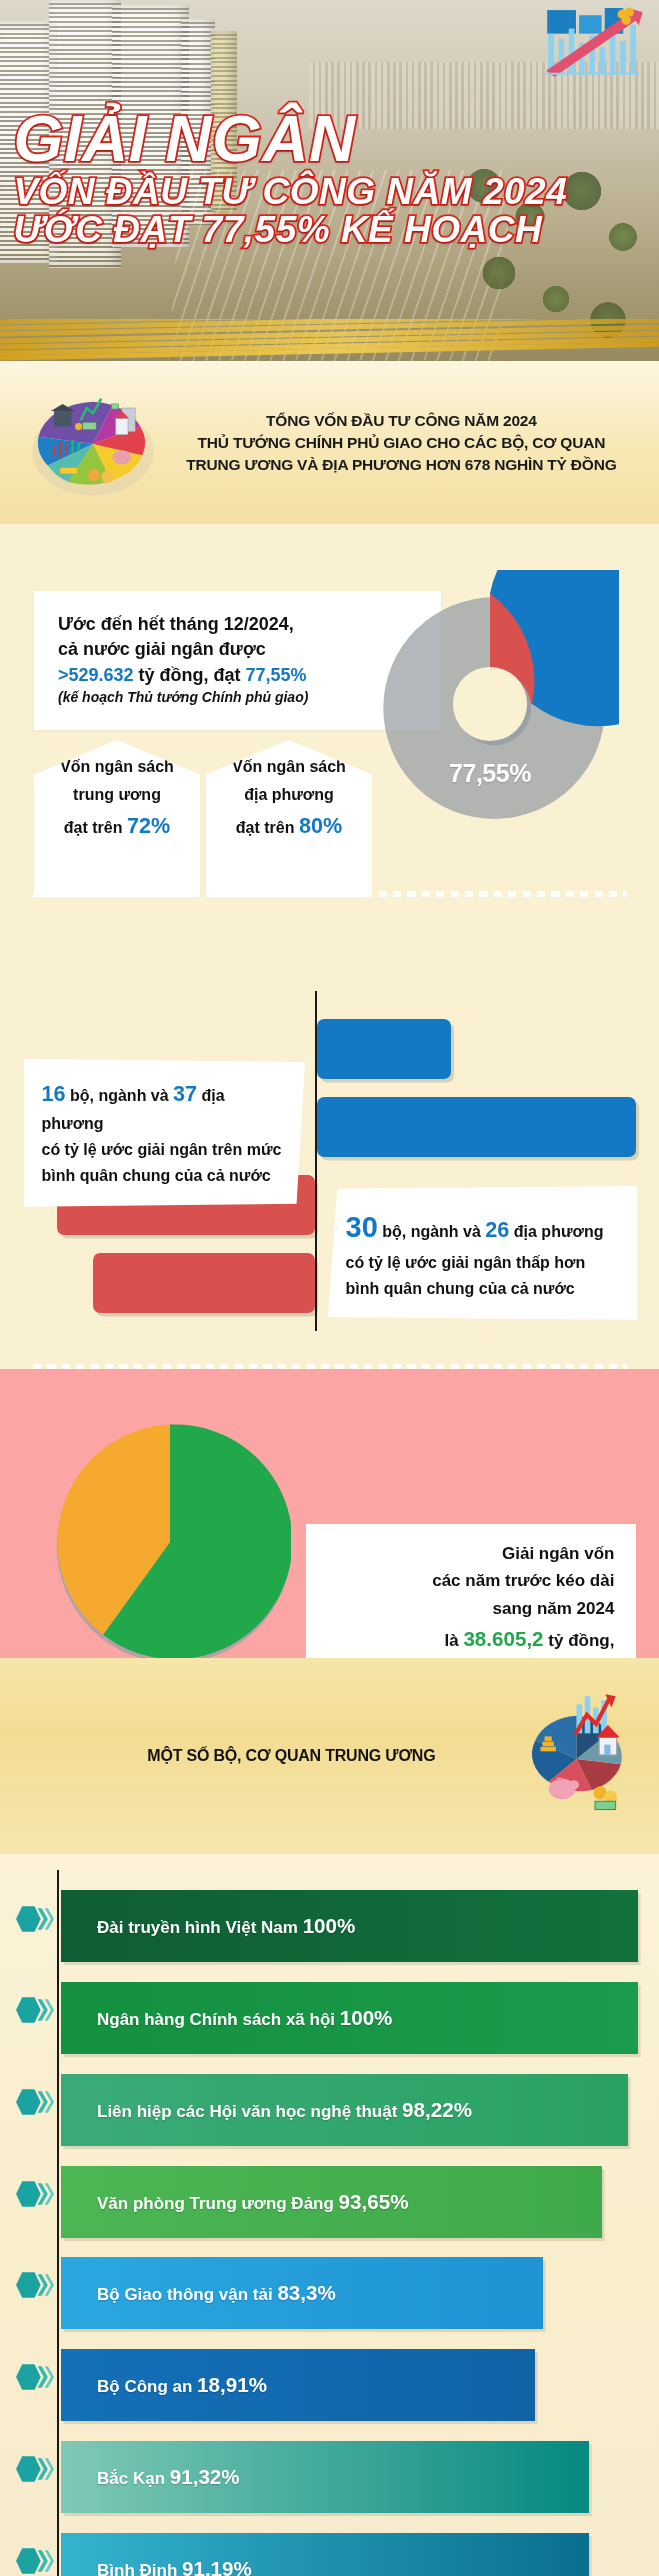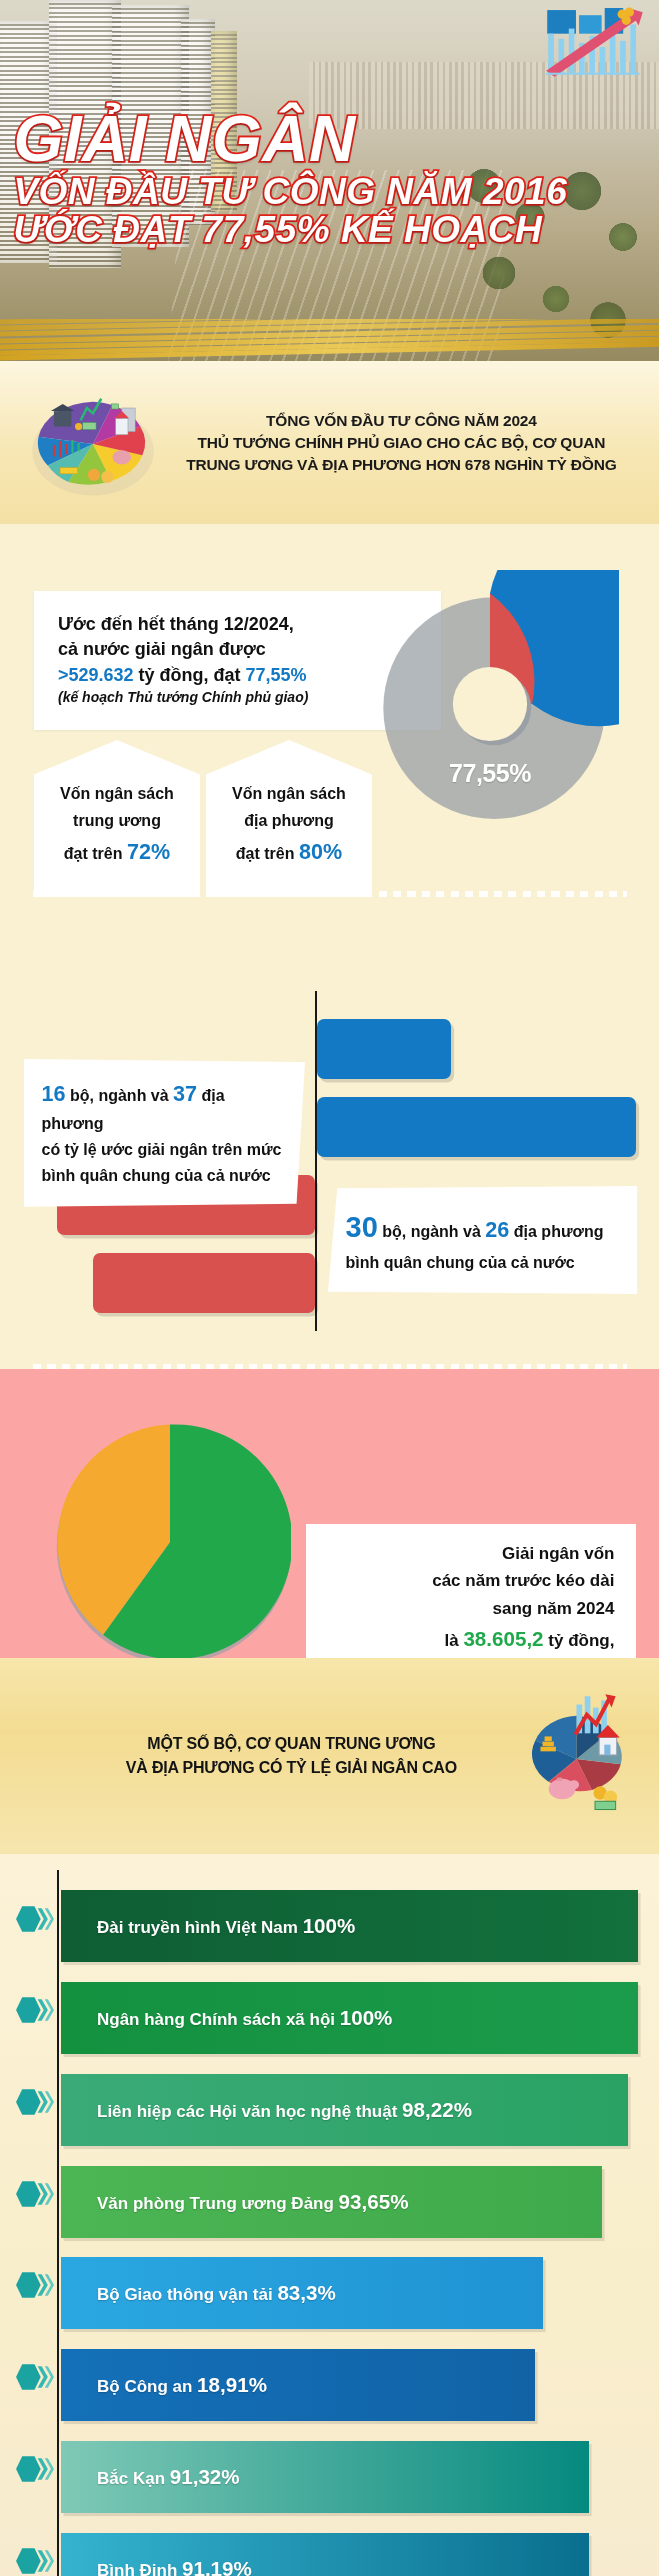--- a/index.html
+++ b/index.html
@@ -145,21 +145,21 @@
     box-shadow:0 1px 3.1px rgba(0,0,0,.06);
   }
   .c1 { left:34px; top:67px; width:407px; height:139px; padding:20.6px 24px; }
   .c1 p { font-weight:900; font-size:18px; line-height:1.42; color:#111; }
   .blue-num { color:#1379c4; }
   .c1 .note { font-size:14px; font-style:italic; font-weight:800; }
 
   .chev {
     position:absolute; background:#ffffff; width:166px; height:157px;
     clip-path: polygon(0 22%, 50% 0, 100% 22%, 100% 100%, 0 100%);
-    display:flex; align-items:center; justify-content:center; text-align:center;
+    display:flex; justify-content:center; text-align:center;
   }
   .chev p { font-weight:900; font-size:16px; line-height:1.7; color:#111; padding-top:13.4px;}
   .cv1 { left:34px; top:216px; }
   .cv2 { left:206px; top:216px; }
 
   .donut-wrap { position:absolute; left:361px; top:46px; width:258px; height:268px; }
 
   .donut-label {
     position:absolute; left:50%; top:189px; transform:translateX(-50%);
     color:#fff; font-weight:900; font-size:25px; letter-spacing:-0.5px;
@@ -294,21 +294,21 @@
           <circle cx="150" cy="14" r="9"></circle>
             <circle cx="164" cy="10" r="9"></circle>
             <circle cx="158" cy="26" r="9"></circle>
         </g>
         <rect x="2" y="128" width="182" height="4" fill="#8ed0f0"></rect>
       </svg>
     </div>
 
     <div class="hero-title">
       <div class="tline l1">GIẢI NGÂN</div>
-      <div class="tline l2">VỐN ĐẦU TƯ CÔNG NĂM 2016</div>
+      <div class="tline l2">VỐN ĐẦU TƯ CÔNG NĂM 2024</div>
       <div class="tline l3">ƯỚC ĐẠT 77,55% KẾ HOẠCH</div>
     </div>
 
     <div class="gold-band" id="goldband">
         <div class="s" style="top: 1px; transform: rotate(-1.2deg); opacity: 0.75;"></div>
         <div class="s" style="top: 7.2px; transform: rotate(-1.2deg); opacity: 0.78;"></div>
         <div class="s" style="top: 13.4px; transform: rotate(-1.2deg); opacity: 0.81;"></div>
         <div class="s" style="top: 19.6px; transform: rotate(-1.2deg); opacity: 0.84;"></div>
         <div class="s" style="top: 26px; transform: rotate(-1.2deg); opacity: 0.87;"></div>
         <div class="s" style="top: 32px; transform: rotate(-1.2deg); opacity: 0.9;"></div>
@@ -420,20 +420,21 @@
         <span class="blue-num" style="font-size:21.6px">16</span><span> bộ, ngành và </span><span class="blue-num" style="font-size:21.6px">37</span><span> địa phương</span>
       </p>
       <p>có tỷ lệ ước giải ngân trên mức</p>
       <p>bình quân chung của cả nước</p>
     </div>
 
     <div class="note-box nb-right">
       <p>
         <span class="blue-num" style="font-size:29px">30</span><span> bộ, ngành và </span><span class="blue-num" style="font-size:21.6px">26</span><span> địa phương</span>
       </p>
+      <p>có tỷ lệ ước giải ngân thấp hơn</p>
       <p>bình quân chung của cả nước</p>
     </div>
 
     <div class="dash" style="top:448px"></div>
   </div>
 
   <div class="sec-pie">
     <div class="pie-wrap">
       <svg viewBox="0 0 470 470" width="242" height="242">
         <circle cx="243" cy="243" r="228" fill="#9aa0a6" opacity=".7"></circle>
@@ -451,21 +452,20 @@
       </p>
       <p>
         <span>đạt </span><span class="green-num" style="font-size:20.6px">67,38%</span><span> kế hoạch</span>
       </p>
     </div>
   </div>
 
   <div class="sec-banner">
     <div class="banner-text">
       <div>MỘT SỐ BỘ, CƠ QUAN TRUNG ƯƠNG</div>
-      <div>VÀ ĐỊA PHƯƠNG CÓ TỶ LỆ GIẢI NGÂN CAO</div>
     </div>
     <div class="banner-icon">
       <svg viewBox="0 0 300 270" width="155" height="139">
         <path d="M150 140 L150 56 A90 70 0 0 0 70 104 Z" fill="#2a6fa8"></path>
         <path d="M150 140 L70 104 A90 70 0 0 0 96 184 Z" fill="#1d5f96"></path>
         <path d="M150 140 L96 184 A90 70 0 0 0 180 200 Z" fill="#d94f5f"></path>
         <path d="M150 140 L180 200 A90 70 0 0 0 236 150 Z" fill="#a83b44"></path>
         <path d="M150 140 L236 150 A90 70 0 0 0 214 88 Z" fill="#6e9aa8"></path>
         <path d="M150 140 L214 88 A90 70 0 0 0 150 56 Z" fill="#1f4f7a"></path>
         <g fill="#8ed0f0">

